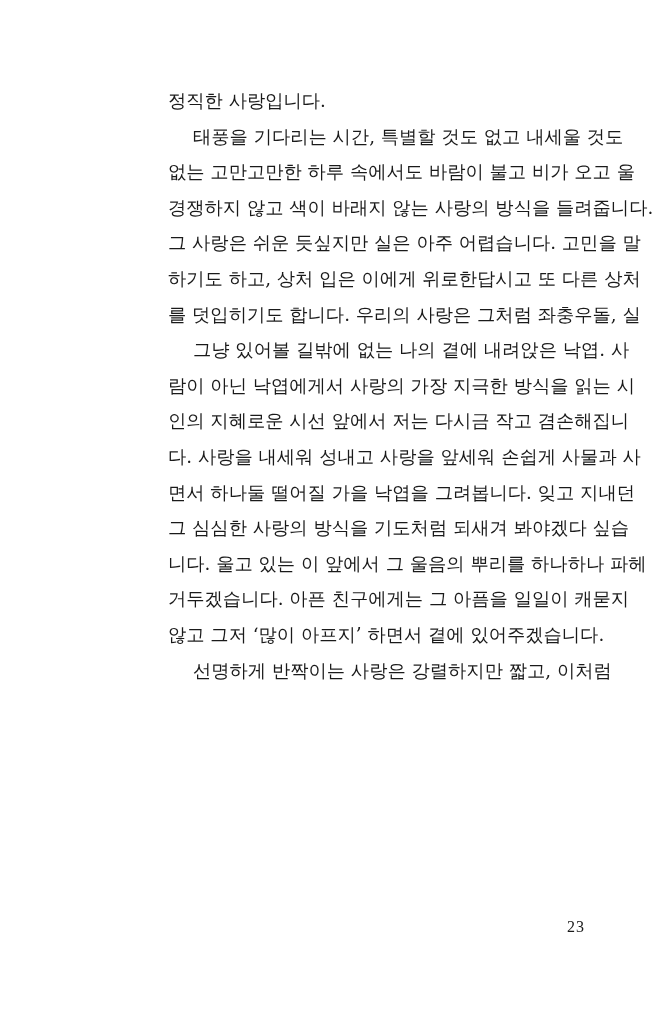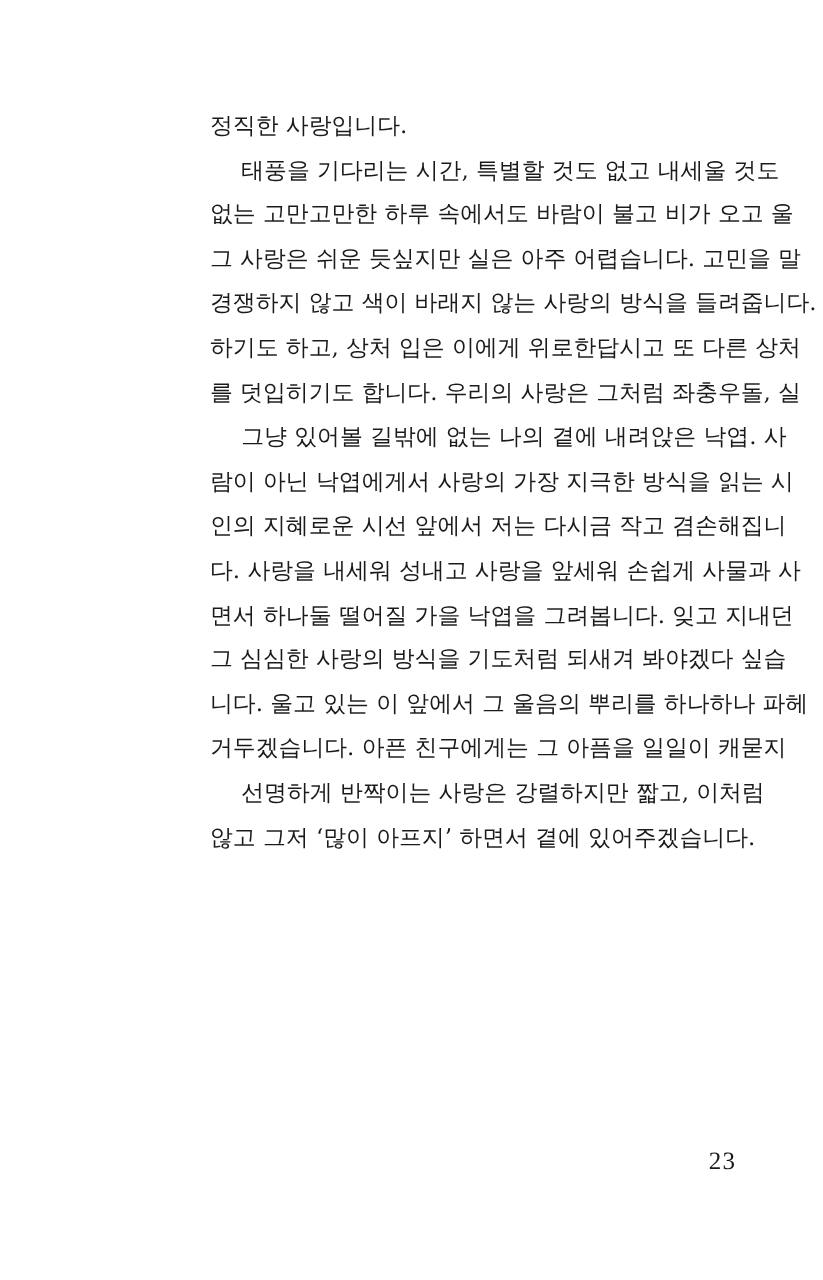--- a/index.html
+++ b/index.html
@@ -9,40 +9,40 @@
     position: absolute; left: 157px; top: 83px; width: 424px;
     font-family: "DejaVu Serif", "Liberation Serif", serif;
     font-size: 18.3px; line-height: 35.6px; color: #1a1a1a;
   }
   .line { display: block; white-space: nowrap; text-align: justify; text-align-last: justify; height: 35.6px; }
   .line.indent { padding-left: 25px; }
   .line.last { text-align-last: left; }
   .page-number {
     position: absolute; left: 556px; top: 918px;
     font-family: "Liberation Serif", "DejaVu Serif", serif;
-    font-size: 20px; color: #1a1a1a; letter-spacing: 1px;
+    font-size: 16px; color: #1a1a1a; letter-spacing: 1px;
   }
 </style>
 </head>
 <body>
 
 <div class="page">
   <div class="text-block">
     <span class="line last">정직한 사랑입니다.</span>
     <span class="line indent">태풍을 기다리는 시간, 특별할 것도 없고 내세울 것도</span>
     <span class="line">없는 고만고만한 하루 속에서도 바람이 불고 비가 오고 울</span>
+    <span class="line">경쟁하지 않고 색이 바래지 않는 사랑의 방식을 들려줍니다.</span>
     <span class="line">그 사랑은 쉬운 듯싶지만 실은 아주 어렵습니다. 고민을 말</span>
-    <span class="line">경쟁하지 않고 색이 바래지 않는 사랑의 방식을 들려줍니다.</span>
     <span class="line">하기도 하고, 상처 입은 이에게 위로한답시고 또 다른 상처</span>
     <span class="line">를 덧입히기도 합니다. 우리의 사랑은 그처럼 좌충우돌, 실</span>
     <span class="line indent">그냥 있어볼 길밖에 없는 나의 곁에 내려앉은 낙엽. 사</span>
     <span class="line">람이 아닌 낙엽에게서 사랑의 가장 지극한 방식을 읽는 시</span>
     <span class="line">인의 지혜로운 시선 앞에서 저는 다시금 작고 겸손해집니</span>
     <span class="line">다. 사랑을 내세워 성내고 사랑을 앞세워 손쉽게 사물과 사</span>
     <span class="line">면서 하나둘 떨어질 가을 낙엽을 그려봅니다. 잊고 지내던</span>
     <span class="line">그 심심한 사랑의 방식을 기도처럼 되새겨 봐야겠다 싶습</span>
     <span class="line">니다. 울고 있는 이 앞에서 그 울음의 뿌리를 하나하나 파헤</span>
     <span class="line">거두겠습니다. 아픈 친구에게는 그 아픔을 일일이 캐묻지</span>
+    <span class="line last">않고 그저 ‘많이 아프지’ 하면서 곁에 있어주겠습니다.</span>
     <span class="line indent">선명하게 반짝이는 사랑은 강렬하지만 짧고, 이처럼</span>
-    <span class="line last">않고 그저 ‘많이 아프지’ 하면서 곁에 있어주겠습니다.</span>
   </div>
   <div class="page-number">23</div>
 </div>
 
 </body></html>

